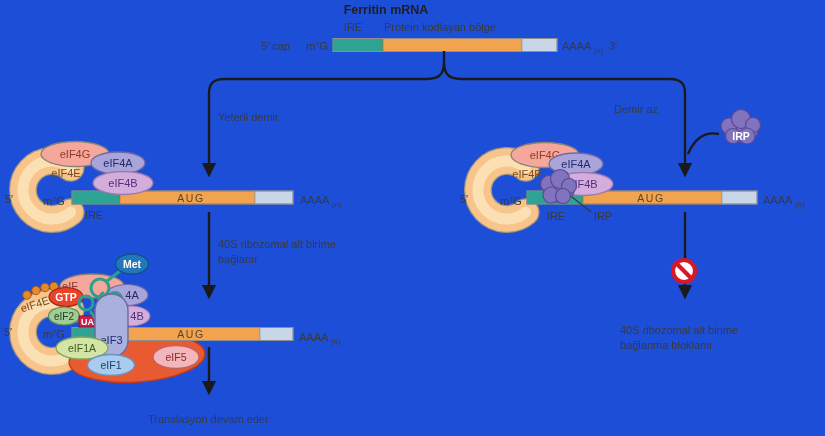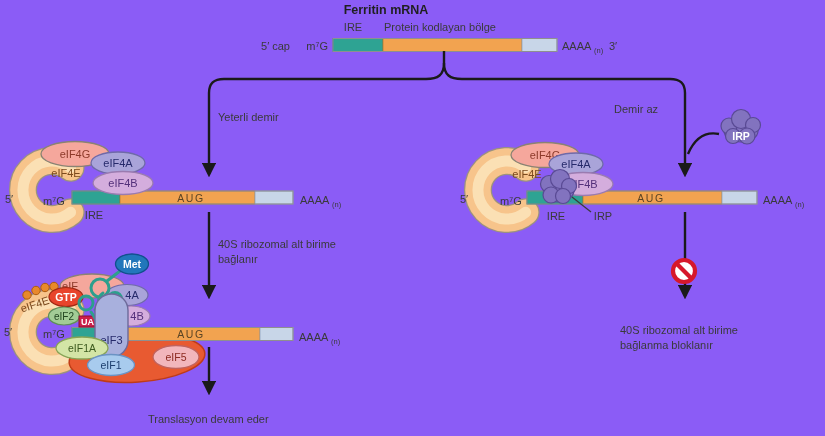--- a/index.html
+++ b/index.html
@@ -1,16 +1,16 @@
 <!DOCTYPE html>
 <html><head>
 <meta charset="utf-8">
 <style>
   html,body{margin:0;padding:0;background:#ffffff;}
-  .stage{position:relative;width:825px;height:436px;background:#8b5cf6;overflow:hidden;}
+  .stage{position:relative;width:825px;height:436px;background:#1d4ed8;overflow:hidden;}
   svg{display:block;}
   text{font-family:"Liberation Sans","DejaVu Sans",sans-serif;}
   .t11{font-size:11px;fill:#3a3a3a;}
   .t11b{font-size:12.5px;font-weight:bold;fill:#1f1f1f;}
   .tsub{font-size:7.5px;fill:#3a3a3a;}
   .seq{font-size:10.5px;letter-spacing:1.5px;fill:#5a4424;}
   .warm{font-size:11px;fill:#8c3a2a;}
   .cool{font-size:11px;fill:#262a6b;}
   .lilac{font-size:11px;fill:#53307a;}
   .brown{font-size:11px;fill:#7b4a1e;}

